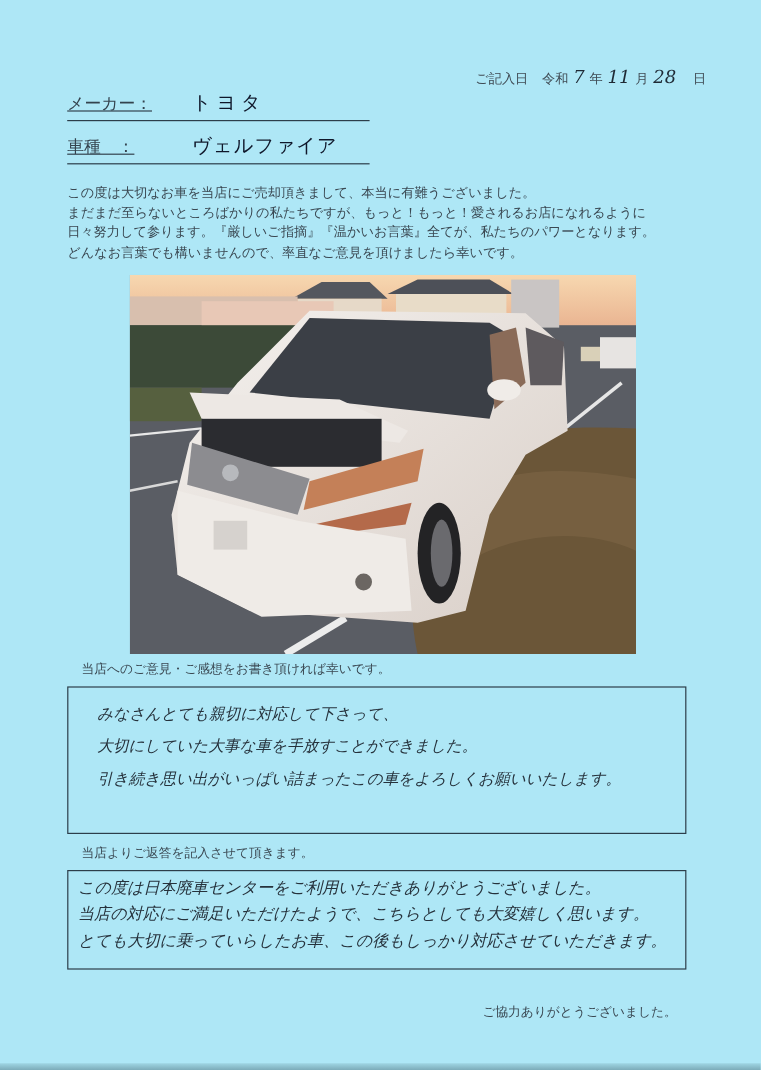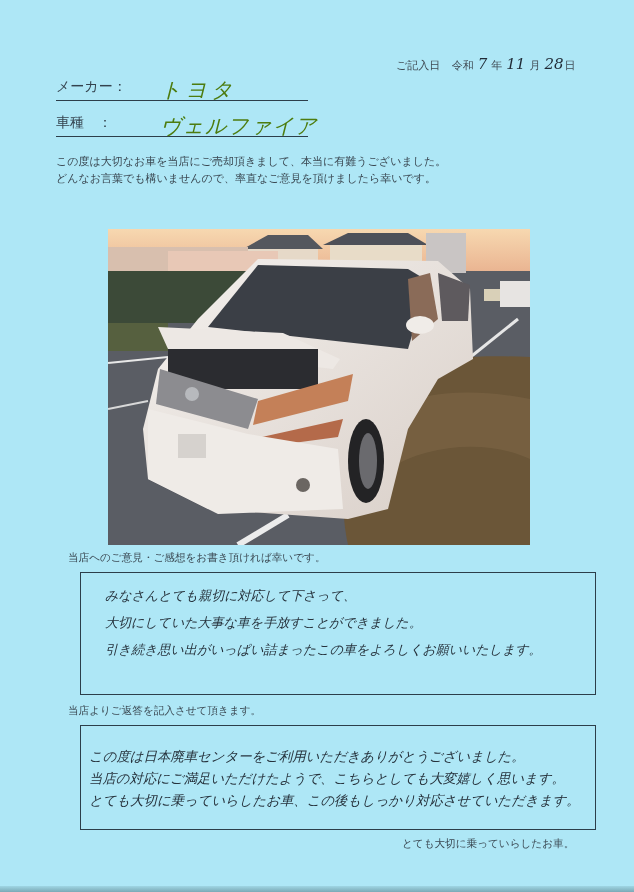--- a/index.html
+++ b/index.html
@@ -6,51 +6,53 @@
   body {
     width:634px; height:892px; position:relative; overflow:hidden;
     background:#aee7f6;
     font-family:"DejaVu Sans", sans-serif;
     color:#3a4a55;
   }
   .abs { position:absolute; }
   .date-row { left:396px; top:55px; font-size:11px; color:#404c55; white-space:nowrap; }
   .date-row .hw { font-family:"DejaVu Serif", serif; font-style:italic; font-size:15px; color:#1f2a35; margin:0 4px; }
   .field { left:56px; width:252px; height:22px; border-bottom:1px solid #2c3e4a; font-size:14px; color:#34434e; white-space:nowrap; }
-  .field .lbl { display:inline-block; }
-  .field .val { position:absolute; top:-2px; font-family:"DejaVu Serif", serif; font-size:21px; color:#4d7c0f; letter-spacing:4px;font-style:italic; }
+  .field .lbl { display:inline-block;text-decoration:underline; }
+  .field .val { position:absolute; top:-2px; font-family:"DejaVu Serif", serif; font-size:16px; color:#0f172a; letter-spacing:4px; }
   .intro { left:56px; top:153px; width:500px; font-size:11px; line-height:16.5px; color:#3a4852;font-family:Liberation Serif, serif; }
   .intro p { margin:0; white-space:nowrap; }
   .photo { left:108px; top:229px; width:422px; height:316px; overflow:hidden; }
   .section-label { font-size:10.6px; color:#3a4852; white-space:nowrap;margin-left:12px; }
-  .box { border:1px solid #2c3e4a; box-sizing:border-box;margin-left:24px; }
+  .box { border:1px solid #2c3e4a; box-sizing:border-box; }
   .box p { margin:0; white-space:nowrap; font-family:"DejaVu Serif", serif; font-style:italic; color:#26323c; }
   .thanks { left:402px; top:837px; font-size:10.6px; color:#3a4852; }
   .bottom-shadow { left:0; top:886px; width:634px; height:6px; background:linear-gradient(#9fd6e4,#7aa9b6); }
 </style>
 </head>
 <body>
 
 <div class="abs date-row">
   <span>ご記入日</span>
-  <span style="margin-left:8px">令和</span><span class="hw">7</span><span>年</span><span class="hw">11</span><span>月</span><span class="hw" style="margin-right:1px">28</span><span>日</span>
+  <span style="margin-left:8px">令和</span><span class="hw">7</span><span>年</span><span class="hw">11</span><span>月</span><span class="hw" style="margin-right:14px">28</span><span>日</span>
 </div>
 
 <div class="abs field" style="top:78px">
   <span class="lbl">メーカー：</span>
   <span class="val" style="left:104px">トヨタ</span>
 </div>
 
 <div class="abs field" style="top:114px">
   <span class="lbl">車種　：</span>
   <span class="val" style="left:104px;letter-spacing:1px">ヴェルファイア</span>
 </div>
 
 <div class="abs intro">
   <p>この度は大切なお車を当店にご売却頂きまして、本当に有難うございました。</p>
+  <p>まだまだ至らないところばかりの私たちですが、もっと！もっと！愛されるお店になれるように</p>
+  <p>日々努力して参ります。『厳しいご指摘』『温かいお言葉』全てが、私たちのパワーとなります。</p>
   <p>どんなお言葉でも構いませんので、率直なご意見を頂けましたら幸いです。</p>
 </div>
 
 <div class="abs photo">
   <svg width="422" height="316" viewBox="0 0 422 316">
     <defs>
       <linearGradient id="sky" x1="0" y1="0" x2="0" y2="1">
         <stop offset="0" stop-color="#f7d8b0"></stop>
           <stop offset="1" stop-color="#eab592"></stop>
       </linearGradient>
@@ -114,21 +116,21 @@
 <div class="abs section-label" style="left:56px;top:551px">当店へのご意見・ご感想をお書き頂ければ幸いです。</div>
 
 <div class="abs box" style="left:56px;top:572px;width:516px;height:123px;padding:9px 0 0 24px;font-size:13px;line-height:27px">
   <p>みなさんとても親切に対応して下さって、</p>
   <p>大切にしていた大事な車を手放すことができました。</p>
   <p>引き続き思い出がいっぱい詰まったこの車をよろしくお願いいたします。</p>
 </div>
 
 <div class="abs section-label" style="left:56px;top:704px">当店よりご返答を記入させて頂きます。</div>
 
-<div class="abs box" style="left:56px;top:725px;width:516px;height:105px;padding:20px 0 0 8px;font-size:13.4px;line-height:22px">
+<div class="abs box" style="left:56px;top:725px;width:516px;height:83px;padding:4px 0 0 8px;font-size:13.4px;line-height:22px">
   <p>この度は日本廃車センターをご利用いただきありがとうございました。</p>
   <p>当店の対応にご満足いただけたようで、こちらとしても大変嬉しく思います。</p>
   <p>とても大切に乗っていらしたお車、この後もしっかり対応させていただきます。</p>
 </div>
 
-<div class="abs thanks">とても大切に乗っていらしたお車。</div>
+<div class="abs thanks">ご協力ありがとうございました。</div>
 
 <div class="abs bottom-shadow"></div>
 
 </body></html>

